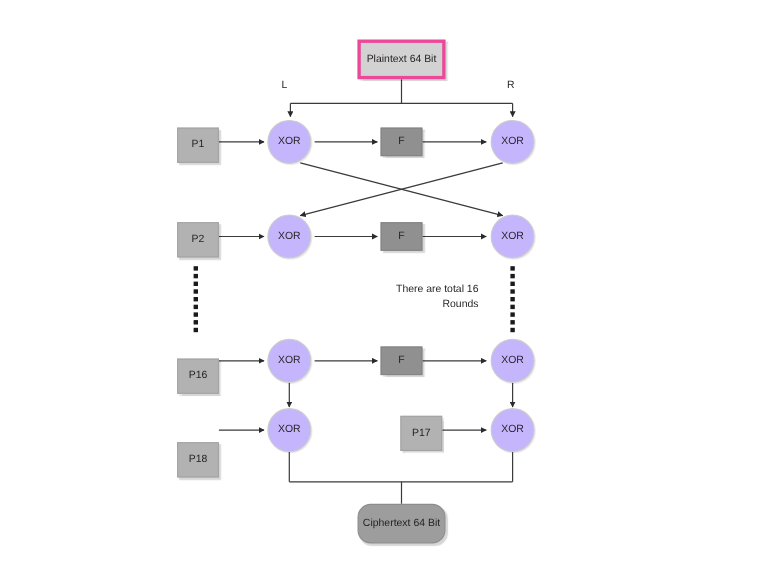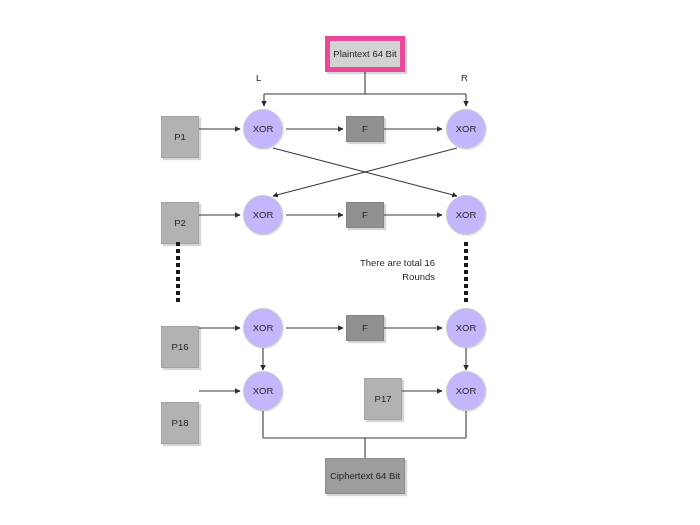--- a/index.html
+++ b/index.html
@@ -41,29 +41,29 @@
   .rect-node {
     box-shadow: 2px 2px 1px rgba(0,0,0,0.16);
   }
   .text-box {
     width: 80px;
     height: 36px;
     font-size: 9.5px;
   }
   .plaintext-box {
     background: #d2d2d2;
-    border: 5px solid #ec4899;
+    border: 3px solid #ec4899;
   }
   .ciphertext-box {
     background: #9d9d9d;
     border: 1px solid #8d8d8d;
   }
   .p-box {
     width: 38px;
-    height: 42px;
+    height: 32px;
     background: #b2b2b2;
     border: 1px solid #a3a3a3;
     font-size: 9.5px;
   }
   .f-box {
     width: 38px;
     height: 26px;
     background: #909090;
     border: 1px solid #848484;
     font-size: 9.5px;
@@ -198,16 +198,16 @@
   <div class="node rect-node p-box" style="left:161px; top:315px;margin-top:11px;">P16</div>
   <div class="node xor-node" style="left:243px; top:308px;">XOR</div>
   <div class="node rect-node f-box" style="left:346px; top:315px;">F</div>
   <div class="node xor-node" style="left:446px; top:308px;">XOR</div>
 
   <div class="node rect-node p-box" style="left:161px; top:378px;margin-top:24px;">P18</div>
   <div class="node xor-node" style="left:243px; top:371px;">XOR</div>
   <div class="node rect-node p-box" style="left:364px; top:378px;">P17</div>
   <div class="node xor-node" style="left:446px; top:371px;">XOR</div>
 
-  <div class="node rect-node text-box ciphertext-box" style="left:325px; top:458px;">Ciphertext 64
+  <div class="node rect-node text-box ciphertext-box" style="left:325px; top:458px;border-radius:12px;">Ciphertext 64
 Bit</div>
 
 </div>
 
 </body></html>

